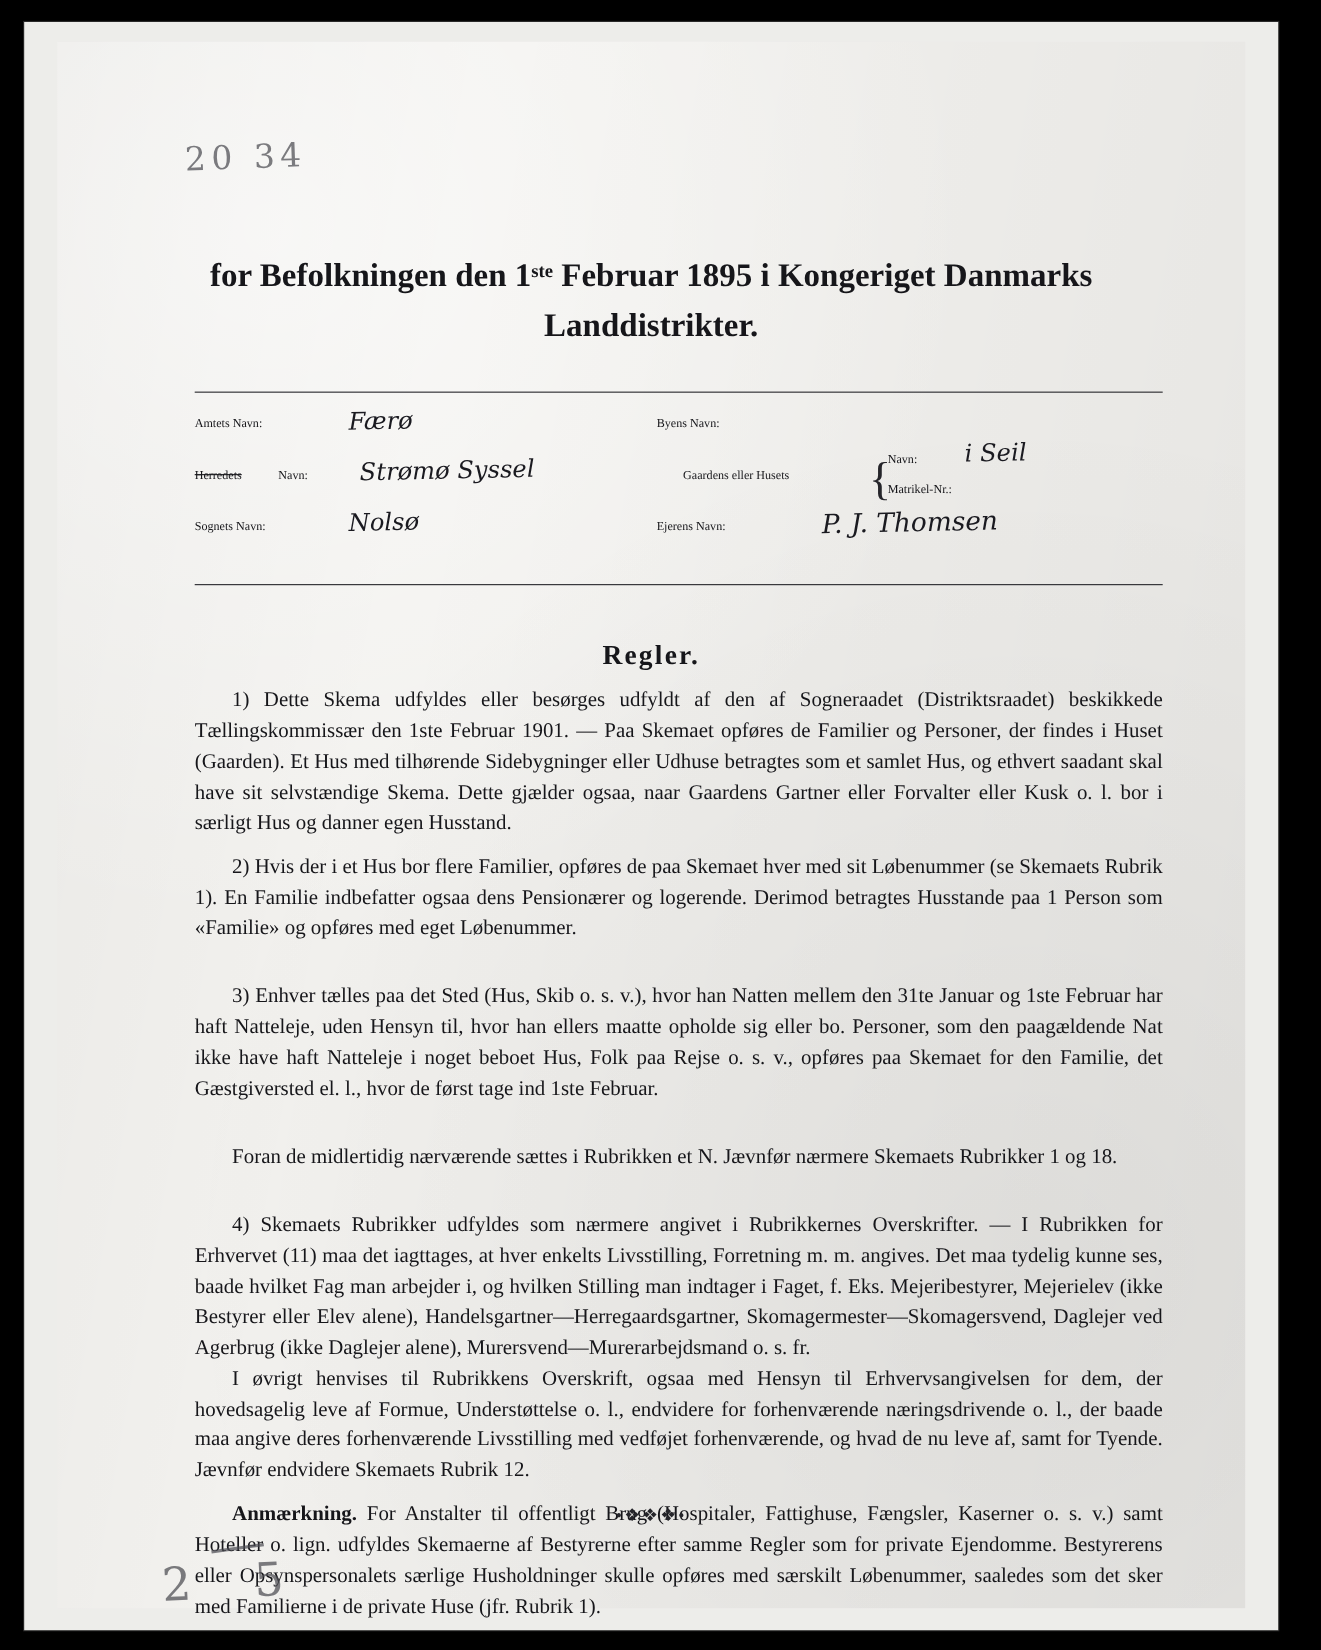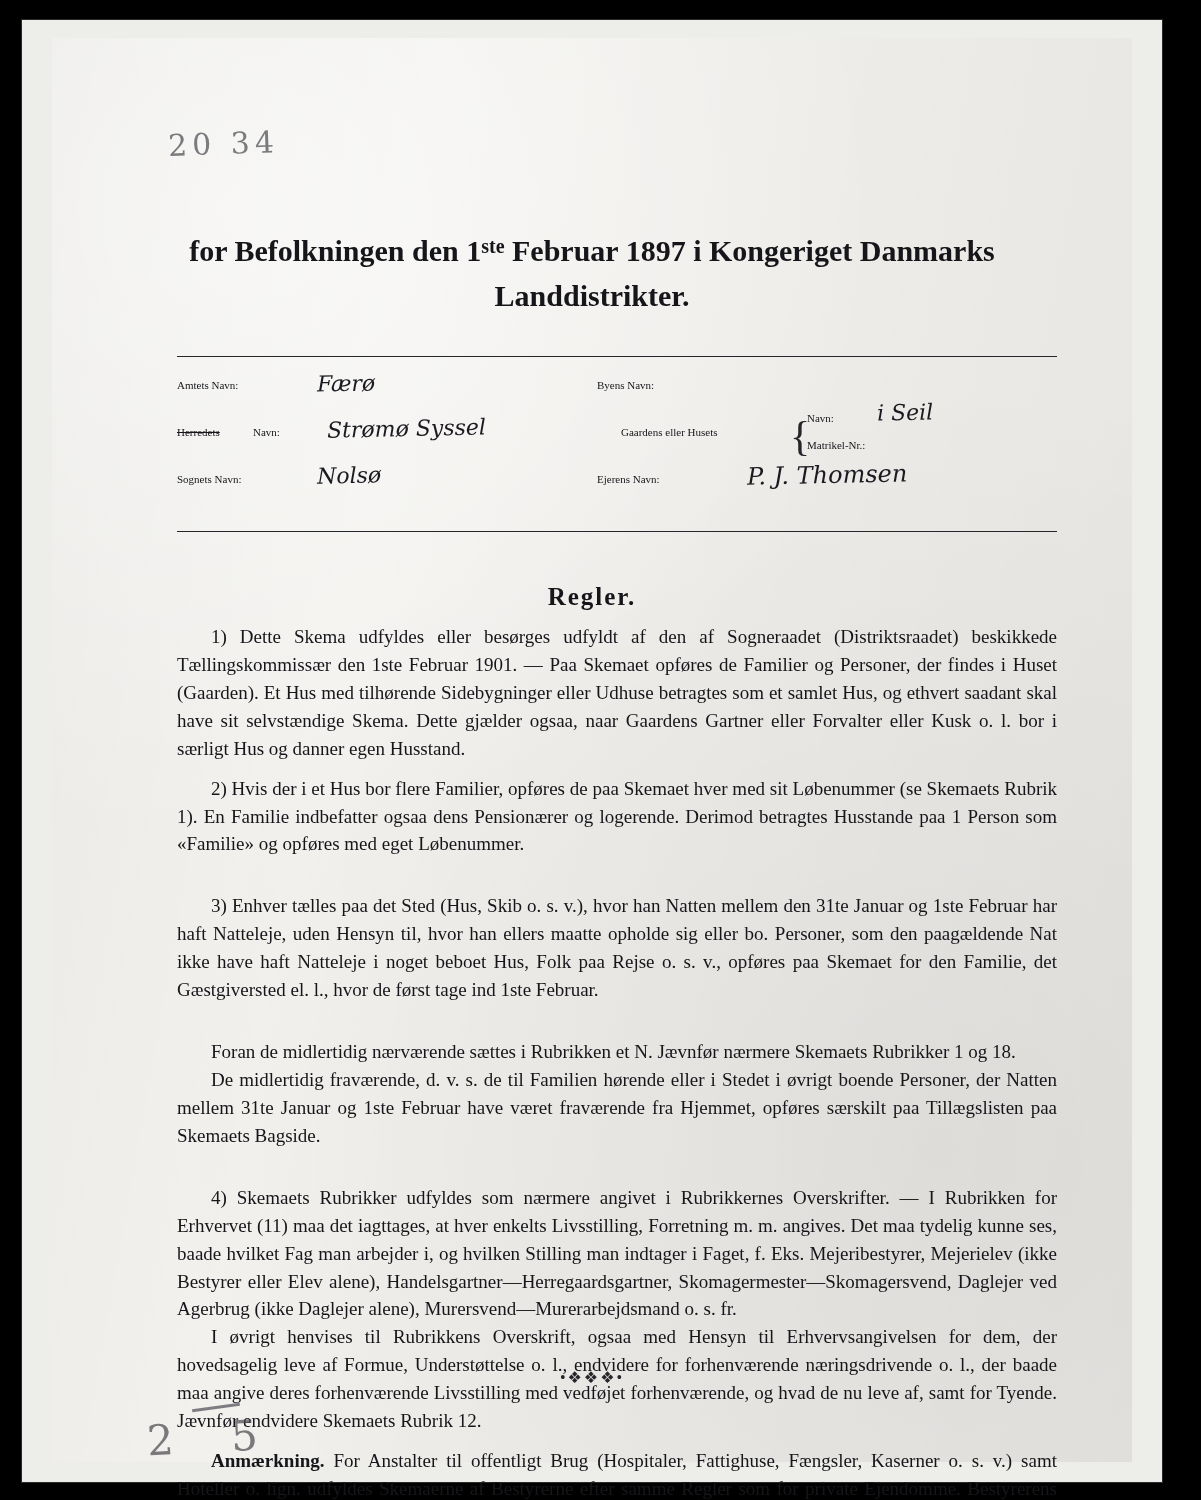--- a/index.html
+++ b/index.html
@@ -103,21 +103,21 @@
   }
   .subtitle {
     position: absolute;
     left: 70px; right: 70px; top: 190px;
     text-align: center;
     font-size: 30px;
     font-weight: bold;
     line-height: 1.5;
   }
   .sup {
-    font-size: 20px;
+    font-size: 17px;
     vertical-align: 8px;
   }
 
   .rule {
     position: absolute;
     height: 1px;
     background: #25252a;
   }
   #rule-top { left: 125px; width: 880px; top: 318px; }
   #rule-bottom { left: 125px; width: 880px; top: 493px; }
@@ -212,21 +212,21 @@
 
 <div id="page">
   <div id="sheet">
     <div class="paper-noise"></div>
     <div class="content">
 
       <div class="pencil pencil-top">20  34</div>
 
 
       <div class="subtitle">
-        <span>for Befolkningen den 1</span><span class="sup">ste</span><span> Februar 1897 i Kongeriget Danmarks</span><br>
+        <span>for Befolkningen den 1</span><span class="sup">ste</span><span> Februar 1895 i Kongeriget Danmarks</span><br>
         <span>Landdistrikter.</span>
       </div>
 
       <div class="rule" id="rule-top"></div>
 
       <div class="form-block">
 
         <div class="form-line">
           <span class="lbl" style="left:0; top:6px;">Amtets Navn:</span>
           <span class="hand" style="left:140px; top:-2px;">Færø</span>
@@ -265,23 +265,20 @@
           </p>
         <p>
             <span class="ind">2) Hvis der i et Hus bor flere Familier, opføres de paa Skemaet hver med sit Løbenummer (se Skemaets Rubrik 1). En Familie indbefatter ogsaa dens Pensionærer og logerende. Derimod betragtes Husstande paa 1 Person som «Familie» og opføres med eget Løbenummer.</span>
           </p>
         <p class="tight">
             <span class="ind">3) Enhver tælles paa det Sted (Hus, Skib o. s. v.), hvor han Natten mellem den 31te Januar og 1ste Februar har haft Natteleje, uden Hensyn til, hvor han ellers maatte opholde sig eller bo. Personer, som den paagældende Nat ikke have haft Natteleje i noget beboet Hus, Folk paa Rejse o. s. v., opføres paa Skemaet for den Familie, det Gæstgiversted el. l., hvor de først tage ind 1ste Februar.</span>
           </p>
         <p class="tight">
             <span class="ind">Foran de midlertidig nærværende sættes i Rubrikken et N. Jævnfør nærmere Skemaets Rubrikker 1 og 18.</span>
           </p>
-        <p>
-            <span class="ind">De midlertidig fraværende, d. v. s. de til Familien hørende eller i Stedet i øvrigt boende Personer, der Natten mellem 31te Januar og 1ste Februar have været fraværende fra Hjemmet, opføres særskilt paa Tillægslisten paa Skemaets Bagside.</span>
-          </p>
         <p class="tight">
             <span class="ind">4) Skemaets Rubrikker udfyldes som nærmere angivet i Rubrikkernes Overskrifter. — I Rubrikken for Erhvervet (11) maa det iagttages, at hver enkelts Livsstilling, Forretning m. m. angives. Det maa tydelig kunne ses, baade hvilket Fag man arbejder i, og hvilken Stilling man indtager i Faget, f. Eks. Mejeribestyrer, Mejerielev (ikke Bestyrer eller Elev alene), Handelsgartner—Herregaardsgartner, Skomagermester—Skomagersvend, Daglejer ved Agerbrug (ikke Daglejer alene), Murersvend—Murerarbejdsmand o. s. fr.</span>
           </p>
         <p>
             <span class="ind">I øvrigt henvises til Rubrikkens Overskrift, ogsaa med Hensyn til Erhvervsangivelsen for dem, der hovedsagelig leve af Formue, Understøttelse o. l., endvidere for forhenværende næringsdrivende o. l., der baade maa angive deres forhenværende Livsstilling med vedføjet forhenværende, og hvad de nu leve af, samt for Tyende. Jævnfør endvidere Skemaets Rubrik 12.</span>
           </p>
         <p>
             <span class="ind"><span class="num">Anmærkning.</span> <span>For Anstalter til offentligt Brug (Hospitaler, Fattighuse, Fængsler, Kaserner o. s. v.) samt Hoteller o. lign. udfyldes Skemaerne af Bestyrerne efter samme Regler som for private Ejendomme. Bestyrerens eller Opsynspersonalets særlige Husholdninger skulle opføres med særskilt Løbenummer, saaledes som det sker med Familierne i de private Huse (jfr. Rubrik 1).</span></span>
           </p>
       </div>

